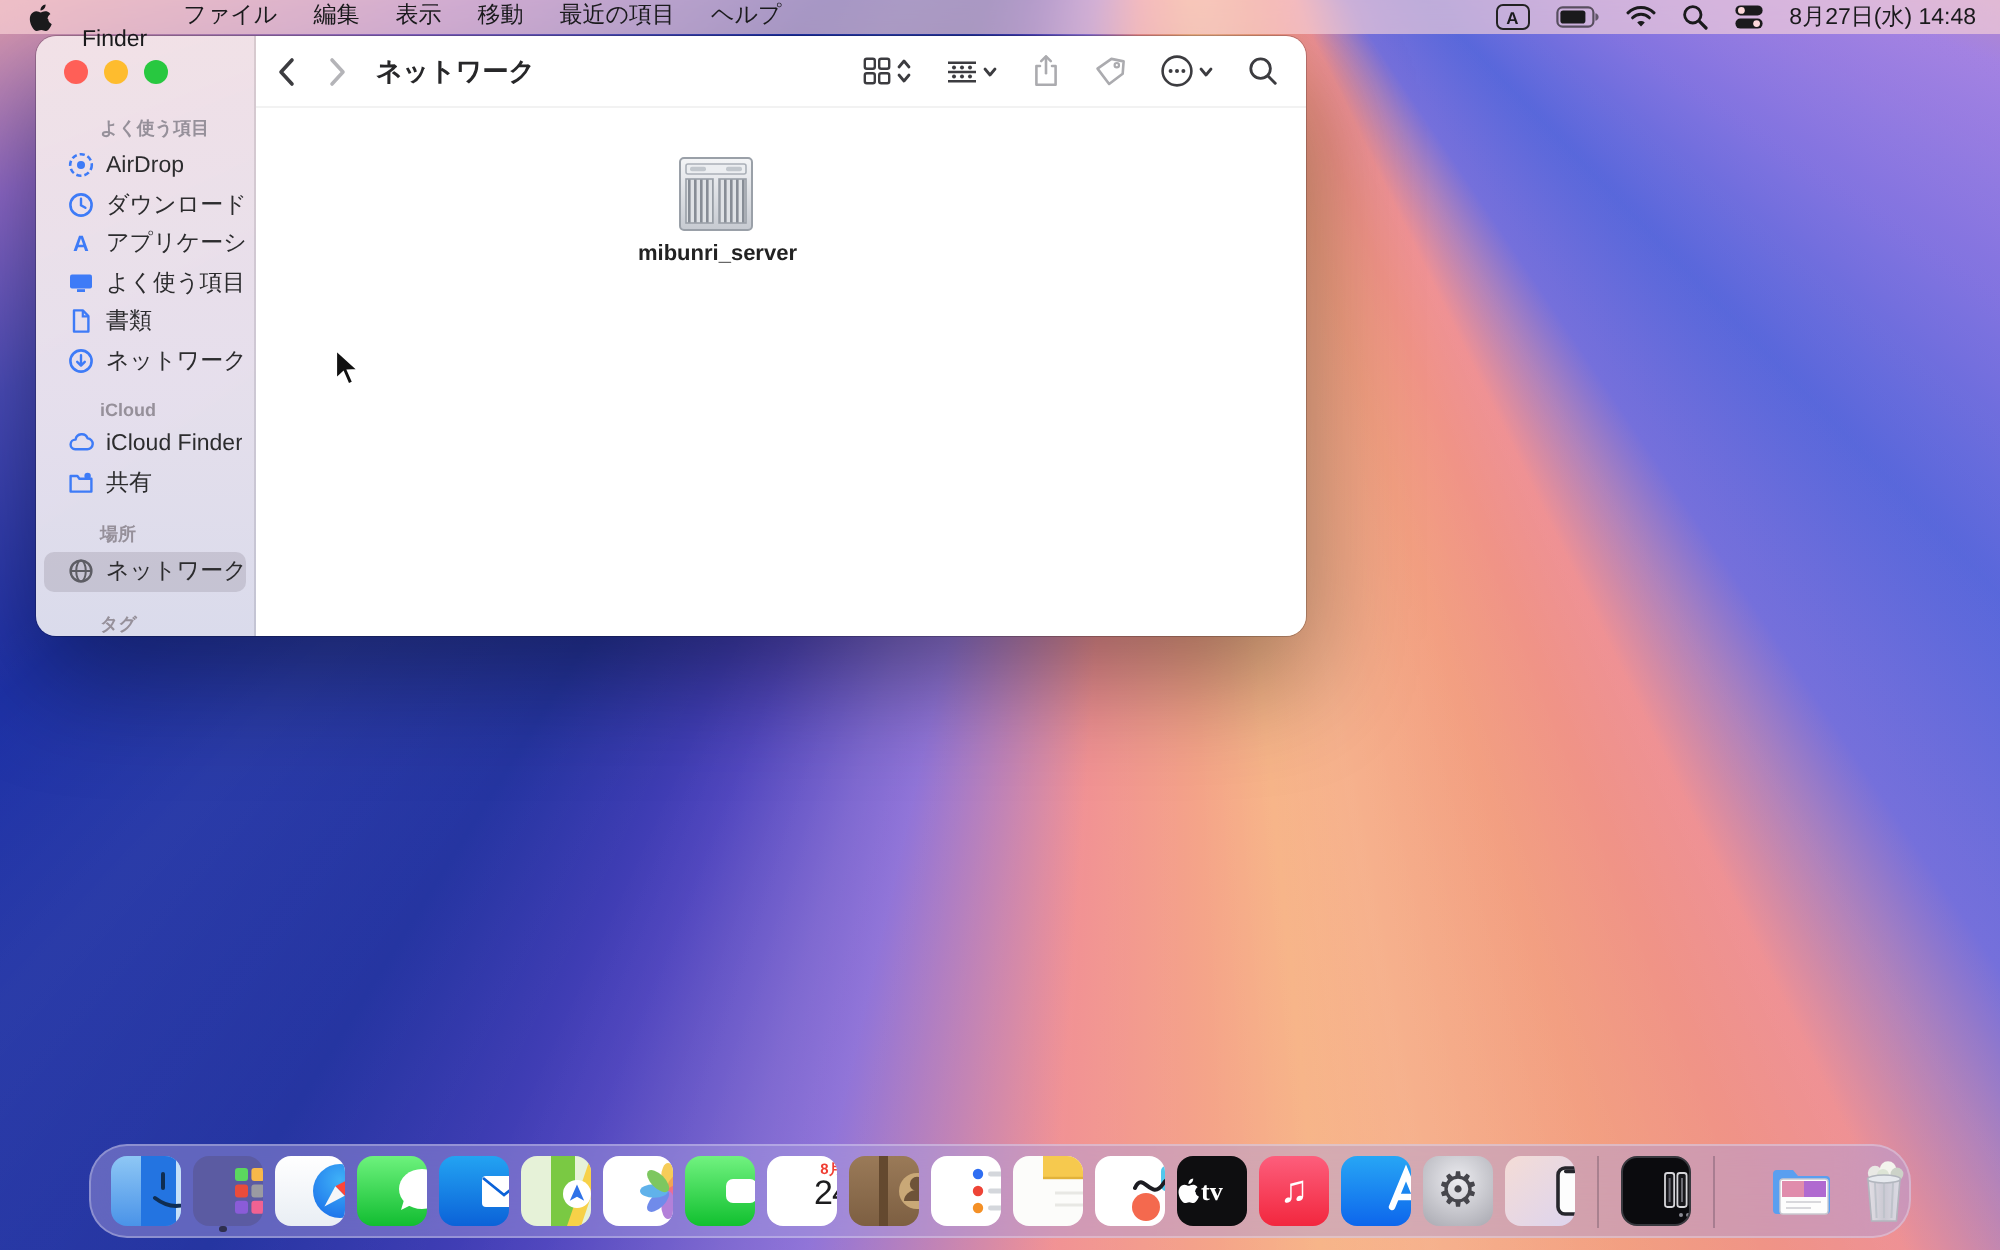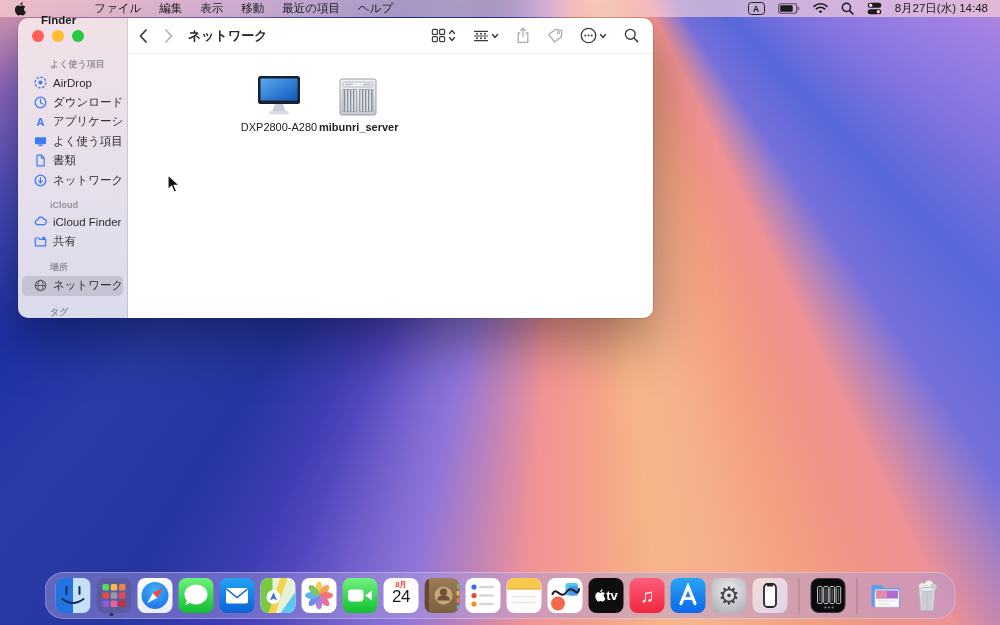--- a/index.html
+++ b/index.html
@@ -24,21 +24,21 @@
     rgba(255,255,255,.10) 170deg,transparent 178deg,
     rgba(255,255,255,.07) 196deg,transparent 205deg,
     rgba(255,255,255,.06) 222deg,transparent 232deg,transparent 360deg);pointer-events:none;}
 
   
   .menubar{position:absolute;top:0;left:0;right:0;height:17px;
     background:rgba(252,215,218,.62);backdrop-filter:blur(8px);
     display:flex;align-items:center;font-size:11.5px;color:#1a1a1c;z-index:50;}
   .menubar .left{display:flex;align-items:center;gap:0;padding-left:10px;}
   .menu-item{padding:0 9px;line-height:17px;}
-  .menu-item.bold{font-weight:bold;margin-top:24px;}
+  .menu-item.bold{font-weight:normal;margin-top:24px;}
   .apple{width:12px;height:14px;display:flex;align-items:center;margin:0 6px 0 4px;}
   .menubar .right{margin-left:auto;display:flex;align-items:center;gap:13px;padding-right:12px;}
   .inputsrc{width:17px;height:13px;border:1.4px solid #222;border-radius:3.5px;
     font-size:8.5px;font-weight:bold;display:flex;align-items:center;justify-content:center;}
   .clock{font-size:11.5px;white-space:nowrap;}
 
   
   .window{position:absolute;left:18px;top:18px;width:635px;height:300px;border-radius:10px;
     overflow:hidden;box-shadow:0 22px 55px rgba(0,0,0,.38), 0 0 0 .5px rgba(0,0,0,.2);z-index:20;}
   .sidebar{position:absolute;left:0;top:0;bottom:0;width:110px;
@@ -67,29 +67,29 @@
   .file .fname{font-size:11px;color:#222;margin-top:3px;white-space:nowrap;}
   .f1{left:112px;top:20px;} .f2{left:191px;top:20px;font-weight:bold;}
 
   .cursor{position:absolute;left:167px;top:174px;z-index:60;pointer-events:none;}
 
   
   .dock{position:absolute;bottom:6px;left:50%;transform:translateX(-50%);height:47px;
     background:rgba(170,160,225,.45);backdrop-filter:blur(16px);
     border:1px solid rgba(255,255,255,.28);border-radius:19px;
     display:flex;align-items:center;gap:6px;padding:0 10px;z-index:40;}
-  .dicon{width:35px;height:35px;border-radius:8px;position:relative;overflow:hidden;flex:0 0 35px;}
+  .dicon{width:35px;height:35px;border-radius:8px;position:relative;overflow:hidden;flex:0 0 35px;padding-left:15px;}
   .dicon.noclip{overflow:visible;border-radius:0;}
   .dock-divider{width:1px;height:36px;background:rgba(20,20,40,.22);margin:0 5px;flex:0 0 1px;}
   .rundot{position:absolute;left:64px;bottom:2px;width:3.5px;height:3.5px;border-radius:50%;
     background:rgba(30,30,40,.75);z-index:41;}
 
   .cal-month{position:absolute;top:2px;width:100%;text-align:center;font-size:7.5px;font-weight:bold;color:#f03e33;}
   .cal-day{position:absolute;top:9px;width:100%;text-align:center;font-size:17px;font-weight:300;color:#1c1c1e;letter-spacing:-.5px;}
-  .tv-label{position:absolute;inset:0;display:flex;align-items:center;justify-content:center;gap:1px;color:#fff;font-weight:bold;font-size:13px;}
+  .tv-label{position:absolute;inset:0;display:flex;align-items:center;gap:1px;color:#fff;font-weight:bold;font-size:13px;font-family:Liberation Serif, serif;}
   .music-note{position:absolute;inset:0;display:flex;align-items:center;justify-content:center;color:#fff;font-size:19px;}
   .gear-glyph{position:absolute;inset:0;display:flex;align-items:center;justify-content:center;color:#46464c;font-size:24px;}
 </style>
 </head>
 <body>
 
 <div class="rays"></div>
 
 <div class="menubar">
   <div class="left">
@@ -300,37 +300,20 @@
             </svg>
         </div>
         <svg width="15" height="15" viewBox="0 0 15 15">
             <circle cx="6.3" cy="6.3" r="4.9" fill="none" stroke="#3c3c40" stroke-width="1.4"></circle>
             <line x1="10" y1="10" x2="13.6" y2="13.6" stroke="#3c3c40" stroke-width="1.5" stroke-linecap="round"></line>
           </svg>
       </div>
     </div>
 
     <div class="content">
-      <div class="file f1">
-        <div class="fic">
-          <svg width="50" height="44" viewBox="0 0 50 44">
-            <defs>
-                <linearGradient id="scr" x1="0" y1="0" x2="1" y2="1">
-                  <stop offset="0" stop-color="#5aa9f2"></stop>
-                  <stop offset="1" stop-color="#1257b8"></stop>
-                </linearGradient>
-              </defs>
-            <rect x="4" y="2" width="42" height="28" rx="2.5" fill="#18222e"></rect>
-            <rect x="6.5" y="4.5" width="37" height="22" fill="url(#scr)"></rect>
-            <path d="M21 30 h8 l2.5 7 h-13 z" fill="#c8cdd5"></path>
-            <rect x="15" y="37" width="20" height="3.5" rx="1.7" fill="#d9dde3"></rect>
-          </svg>
-        </div>
-        <div class="fname">DXP2800-A280</div>
-      </div>
       <div class="file f2">
         <div class="fic">
           <svg width="46" height="42" viewBox="0 0 46 42">
             <defs>
               <linearGradient id="srv" x1="0" y1="0" x2="0" y2="1">
                   <stop offset="0" stop-color="#f4f5f7"></stop>
                   <stop offset="1" stop-color="#c6cad1"></stop>
                 </linearGradient>
               <pattern id="slats" width="3" height="4" patternUnits="userSpaceOnUse">
                   <rect width="3" height="4" fill="#dfe2e6"></rect>

